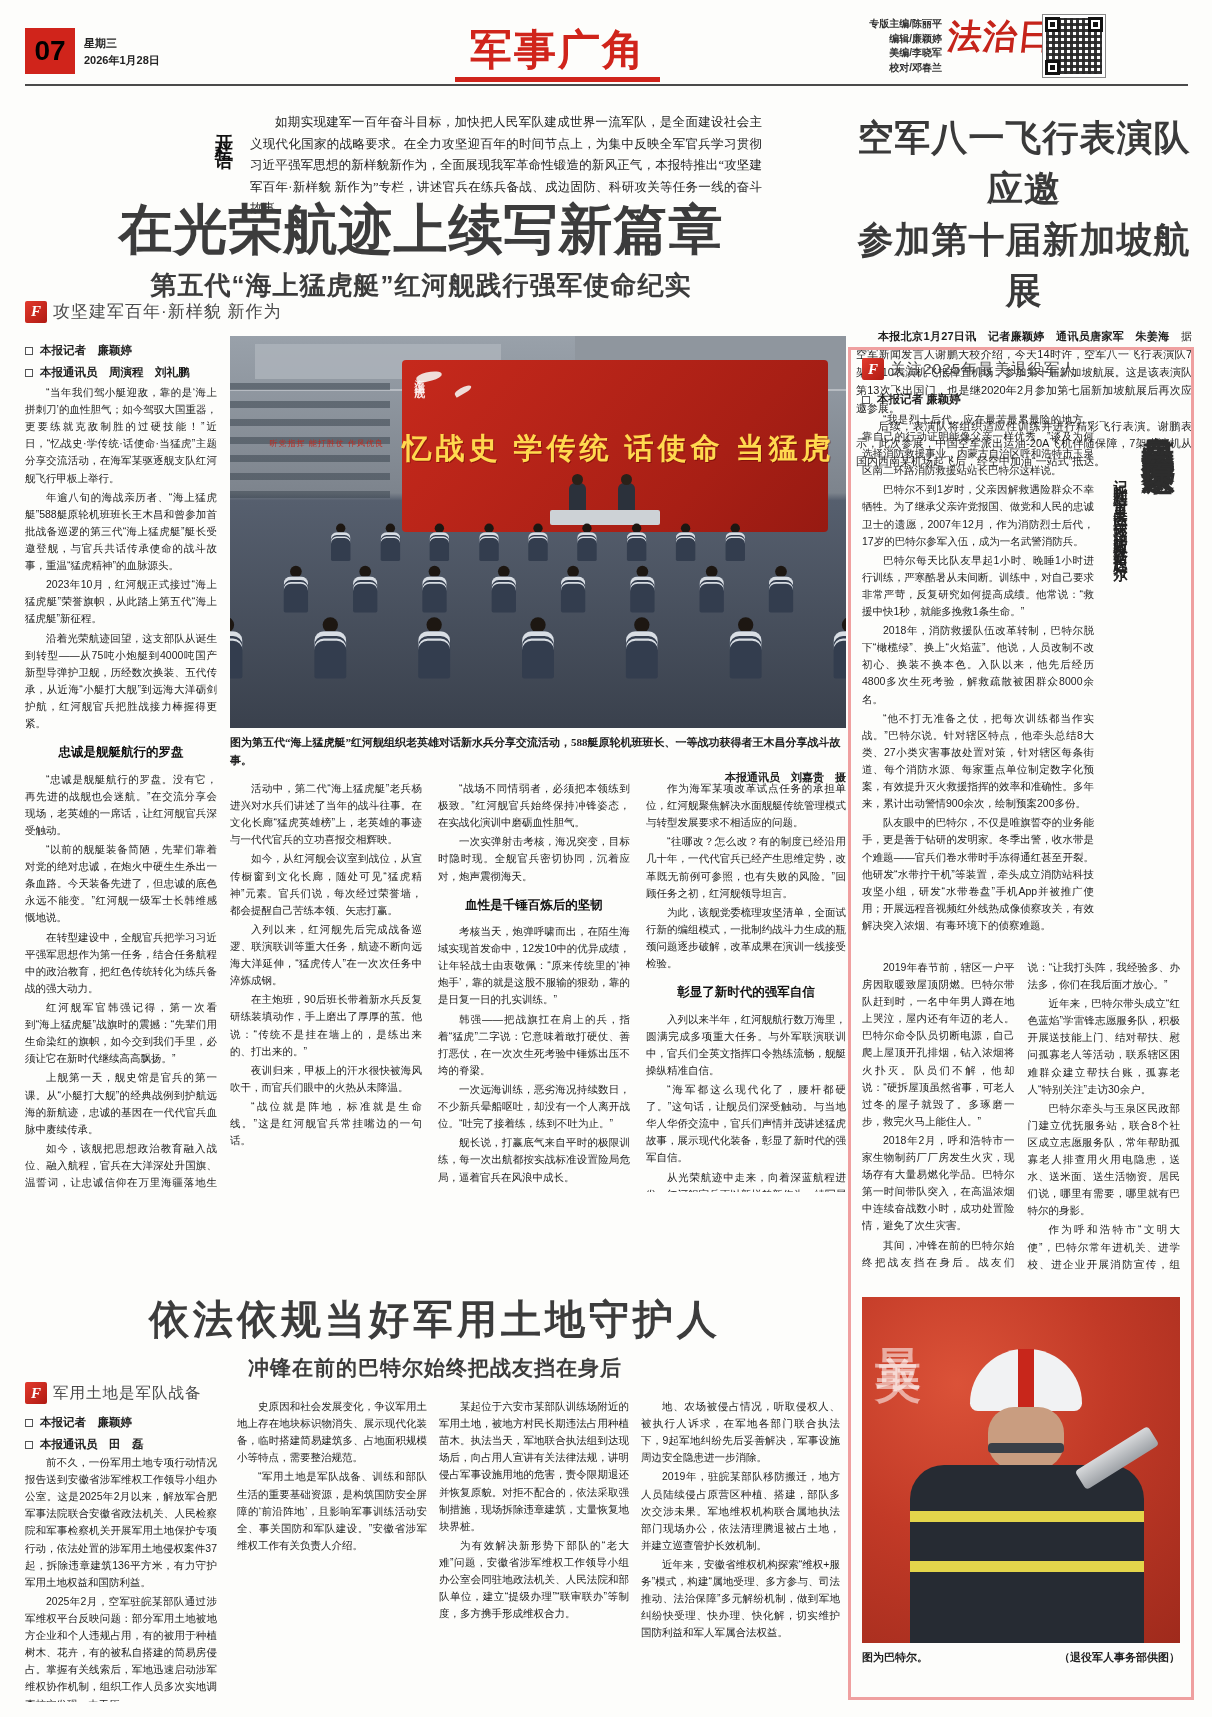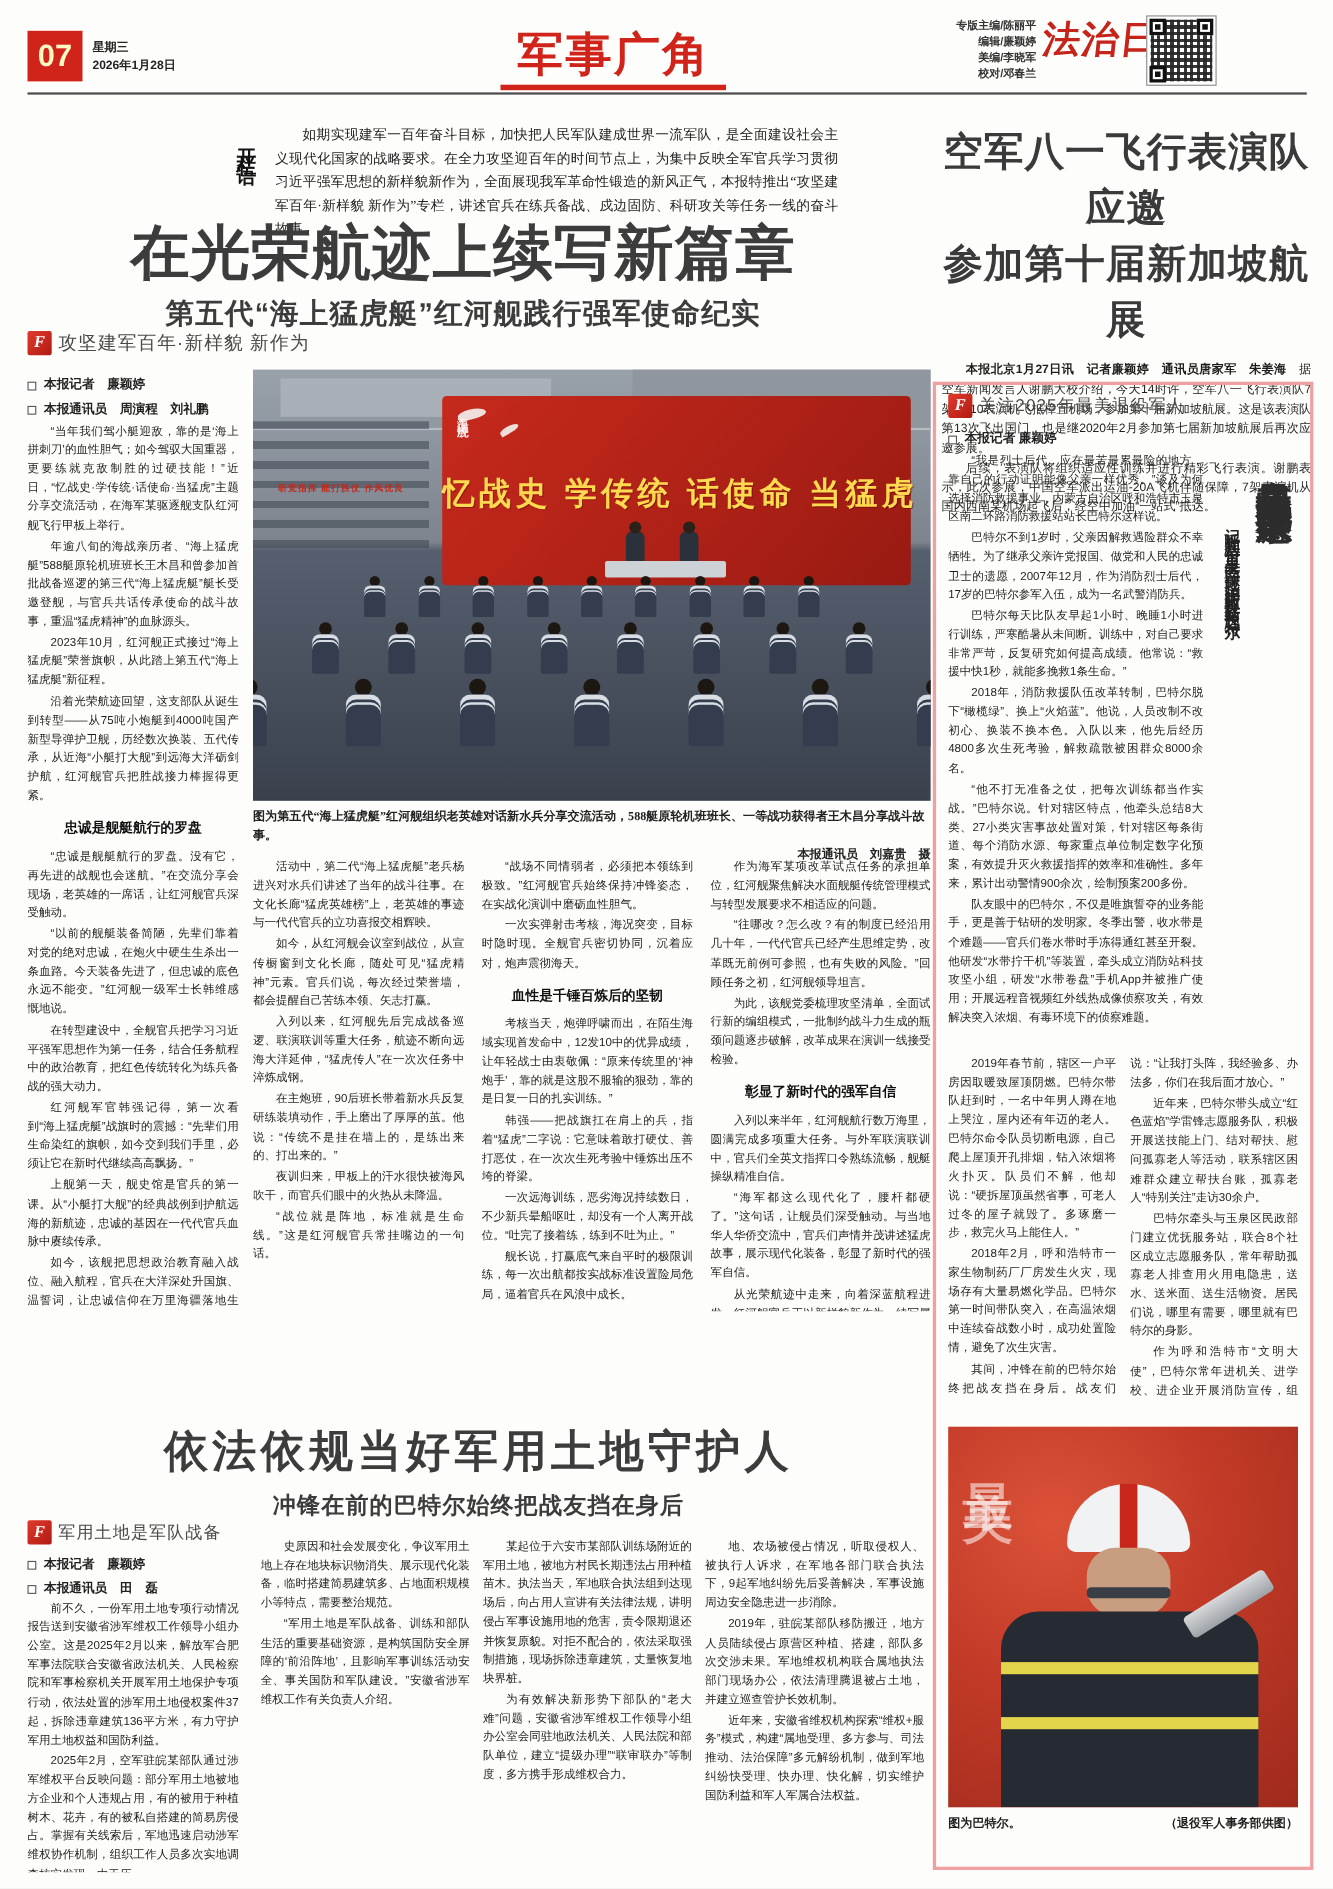--- a/index.html
+++ b/index.html
@@ -6,21 +6,21 @@
   html,body { background:#e8e8e6; }
   #page {
     position:relative; width:1212px; height:1717px; margin:0 auto;
     background:#fdfdfb; overflow:hidden;
     font-family:"Liberation Sans", sans-serif; color:#1f1f1f;
   }
   .abs { position:absolute; }
 
   
   .pagenum-box { left:25px; top:28px; width:50px; height:46px; background:#d0241b;
-    color:#fef9c3; font-size:28px; font-weight:bold; display:flex; align-items:center; justify-content:center; }
+    color:#000000; font-size:28px; font-weight:bold; display:flex; align-items:center; justify-content:center; }
   .daterow { left:84px; top:35px; font-size:11px; font-weight:bold; color:#222; line-height:1.55; }
   .section-title { left:458px; top:22px; width:200px; text-align:center;
     font-size:42px; font-weight:bold; color:#d0241b; letter-spacing:2px; }
   .section-underline { left:455px; top:77px; width:205px; height:5px; background:#d0241b; }
   .header-rule { left:25px; top:84px; width:1163px; height:2px; background:#4a4a4a; }
   .credits { left:770px; top:17px; width:172px; text-align:right; font-size:10px;
     line-height:1.45; color:#333; font-weight:bold; }
   .masthead { left:948px; top:20px; width:92px; font-family:"Liberation Serif", serif;
     font-size:34px; font-weight:bold; color:#c5241a; transform:skewX(-6deg);
     letter-spacing:1px; line-height:1; white-space:nowrap; }
@@ -77,22 +77,22 @@
 
   
   .lead-photo { left:230px; top:336px; width:616px; height:392px; overflow:hidden;
     background:linear-gradient(#99a1aa 0%, #7d848d 40%, #565f6e 42%, #3a414d 100%); }
   .ph-structure1 { position:absolute; left:4%; top:2%; width:40%; height:9%; background:#aeb4bb; opacity:.8; }
   .ph-structure2 { position:absolute; left:56%; top:0; width:44%; height:14%; background:#8f969e; }
   .ph-rail { position:absolute; left:0; top:13.5%; width:100%; height:2px; background:#c6cbd0; opacity:.7; }
   .ph-building { position:absolute; left:0; top:12%; width:26%; height:32%;
     background:linear-gradient(#d9dcdf,#bfc4c8);
     background-image:repeating-linear-gradient(180deg, rgba(60,70,80,.55) 0 7px, transparent 7px 18px); }
-  .ph-building-slogan { position:absolute; left:1%; top:26%; width:24%; font-size:8px; font-weight:bold;
-    color:#c3271c; letter-spacing:1px; line-height:1.6; text-align:center; }
+  .ph-building-slogan { position:absolute; left:1%; top:26%; width:24%; font-size:8px; font-weight:normal;
+    color:#c3271c; letter-spacing:1px; line-height:1.6; text-align:right; }
   .ph-banner { position:absolute; left:28%; top:6%; width:69%; height:44%; border-radius:4px;
     background:linear-gradient(130deg,#c6291c 0%, #a81f15 70%, #971a12 100%);padding-left:48px; }
   .ph-dove { position:absolute; width:26px; height:9px; background:#f4f2ee;
     border-radius:60% 80% 60% 0; transform:rotate(-14deg); opacity:.9; }
   .ph-dove.d2 { transform:rotate(-30deg) scale(.7); }
   .ph-banner-slogan { position:absolute; left:0; top:40%; width:100%; text-align:center;
     color:#ffd94f; font-size:29px; font-weight:bold; letter-spacing:4px; white-space:nowrap;
     text-shadow:1px 1px 0 rgba(80,0,0,.4); }
   .ph-shipname { position:absolute; left:29.5%; top:9%; writing-mode:vertical-rl; color:#fff;
     font-size:11px; letter-spacing:2px; opacity:.95; }

